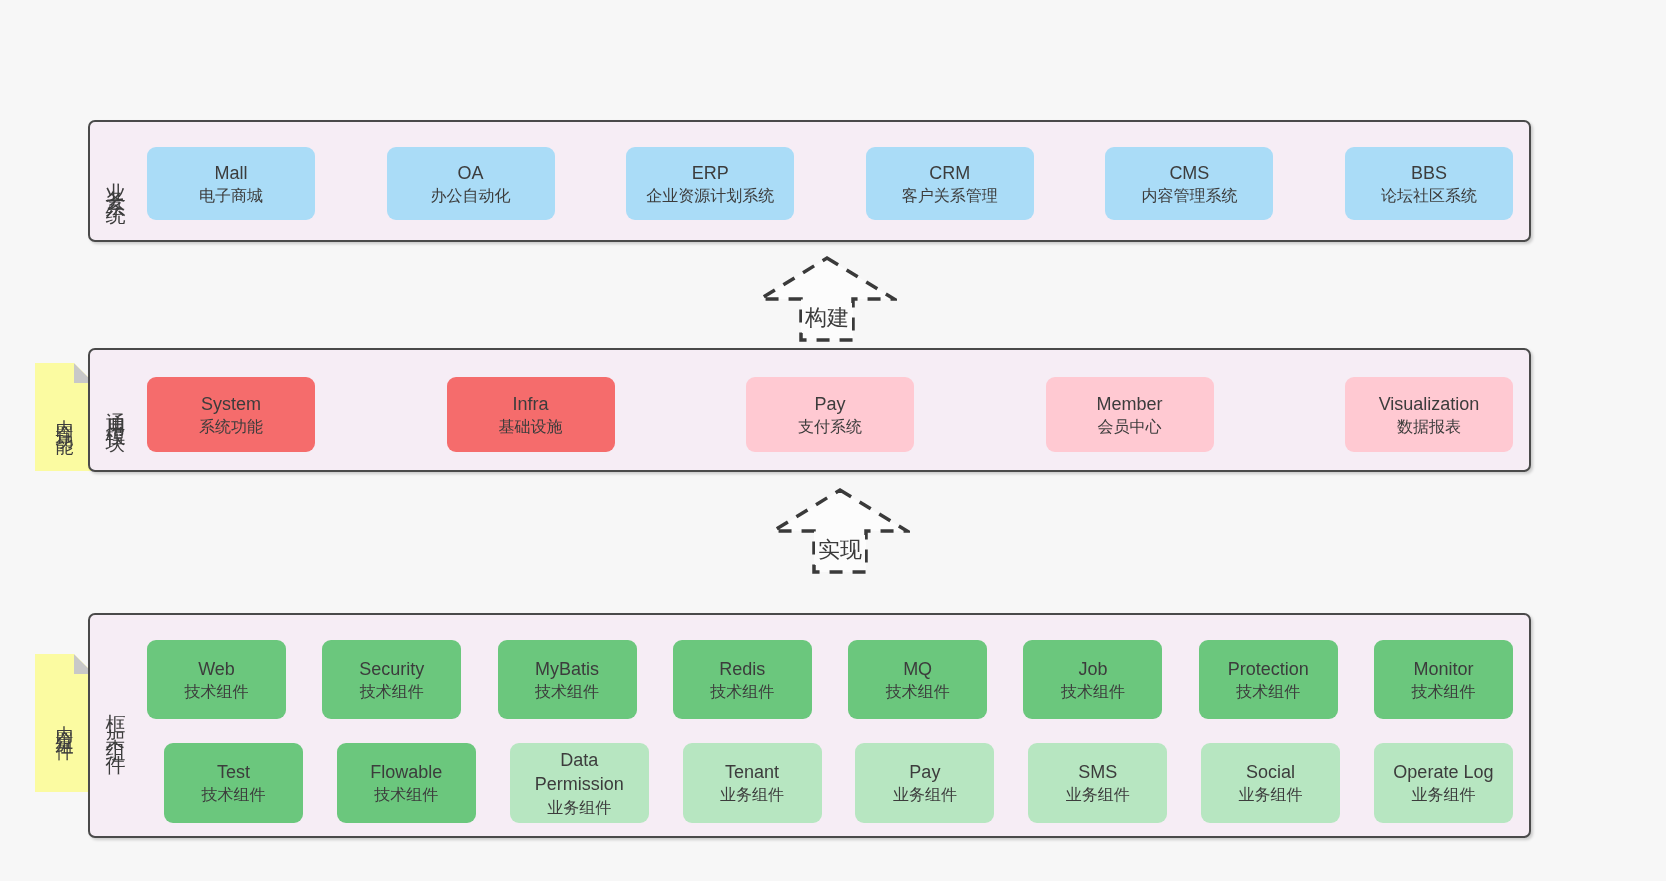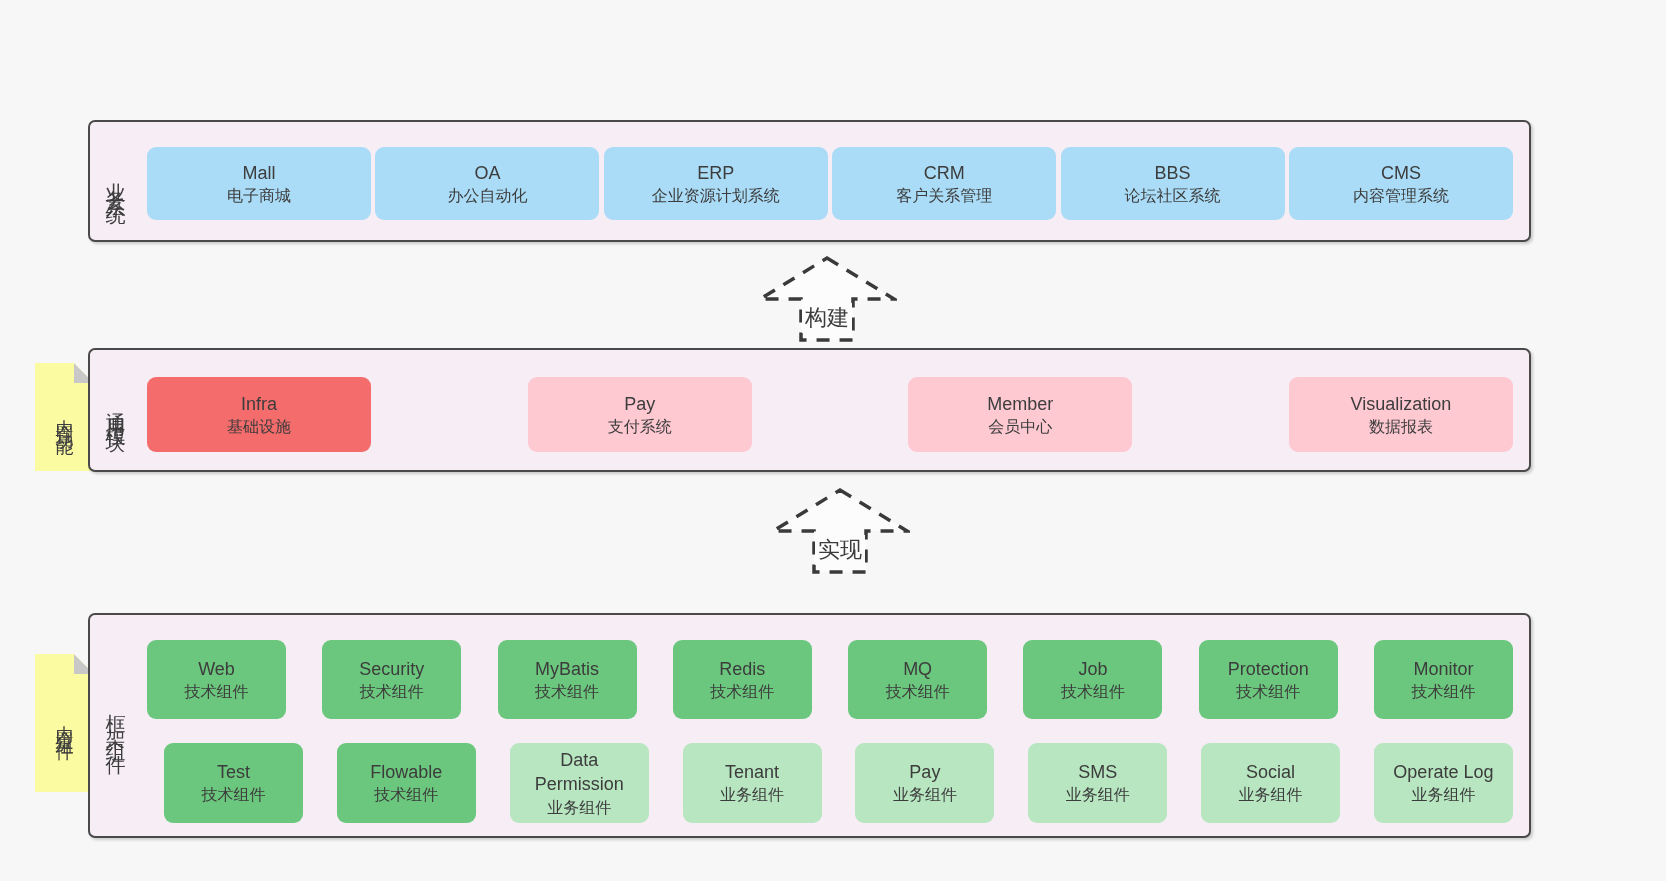--- a/index.html
+++ b/index.html
@@ -54,21 +54,21 @@
   .box {
     border-radius: 9px;
     display: flex;
     flex-direction: column;
     justify-content: center;
     align-items: center;
     text-align: center;
     line-height: 1.35;
     padding: 4px 6px;
   }
-  .box-wide  { width: 224px; }
+  .box-wide  { width: 168px; }
   .box-small { width: 139px; }
   .box-title { font-size: 18px; }
   .box-sub   { font-size: 16px; }
 
   .blue  { background: #aadcf7; }
   .red   { background: #f56c6c; }
   .pink  { background: #ffc9d2; }
   .dark  { background: #6bc77d; }
   .light { background: #b7e6c1; }
 
@@ -136,45 +136,49 @@
       </div>
       <div class="box box-wide blue">
         <div class="box-title">ERP</div>
         <div class="box-sub">企业资源计划系统</div>
       </div>
       <div class="box box-wide blue">
         <div class="box-title">CRM</div>
         <div class="box-sub">客户关系管理</div>
       </div>
       <div class="box box-wide blue">
+        <div class="box-title">CMS</div>
+        <div class="box-sub">内容管理系统</div>
+      </div>
+      <div class="box box-wide blue">
         <div class="box-title">BBS</div>
         <div class="box-sub">论坛社区系统</div>
-      </div>
-      <div class="box box-wide blue">
-        <div class="box-title">CMS</div>
-        <div class="box-sub">内容管理系统</div>
       </div>
     </div>
 </div>
 
 <div class="arrow arrow-build">
   <svg width="140" height="88" viewBox="0 0 140 88">
     <polygon points="70,3 137,44 96,44 96,85 44,85 44,44 3,44" fill="#fcfcfc" stroke="#3a3a3a" stroke-width="3.5" stroke-dasharray="13 10"></polygon>
   </svg>
   <span class="alabel">构建</span>
 </div>
 
 <div class="note note-modules">
   <span class="ntext">内置功能</span>
   <span class="fold"></span>
 </div>
 <div class="panel panel-modules">
   <div class="vlabel">通用模块</div>
   <div class="box-row">
       <div class="box box-wide red">
+        <div class="box-title">System</div>
+        <div class="box-sub">系统功能</div>
+      </div>
+      <div class="box box-wide red">
         <div class="box-title">Infra</div>
         <div class="box-sub">基础设施</div>
       </div>
       <div class="box box-wide pink">
         <div class="box-title">Pay</div>
         <div class="box-sub">支付系统</div>
       </div>
       <div class="box box-wide pink">
         <div class="box-title">Member</div>
         <div class="box-sub">会员中心</div>

